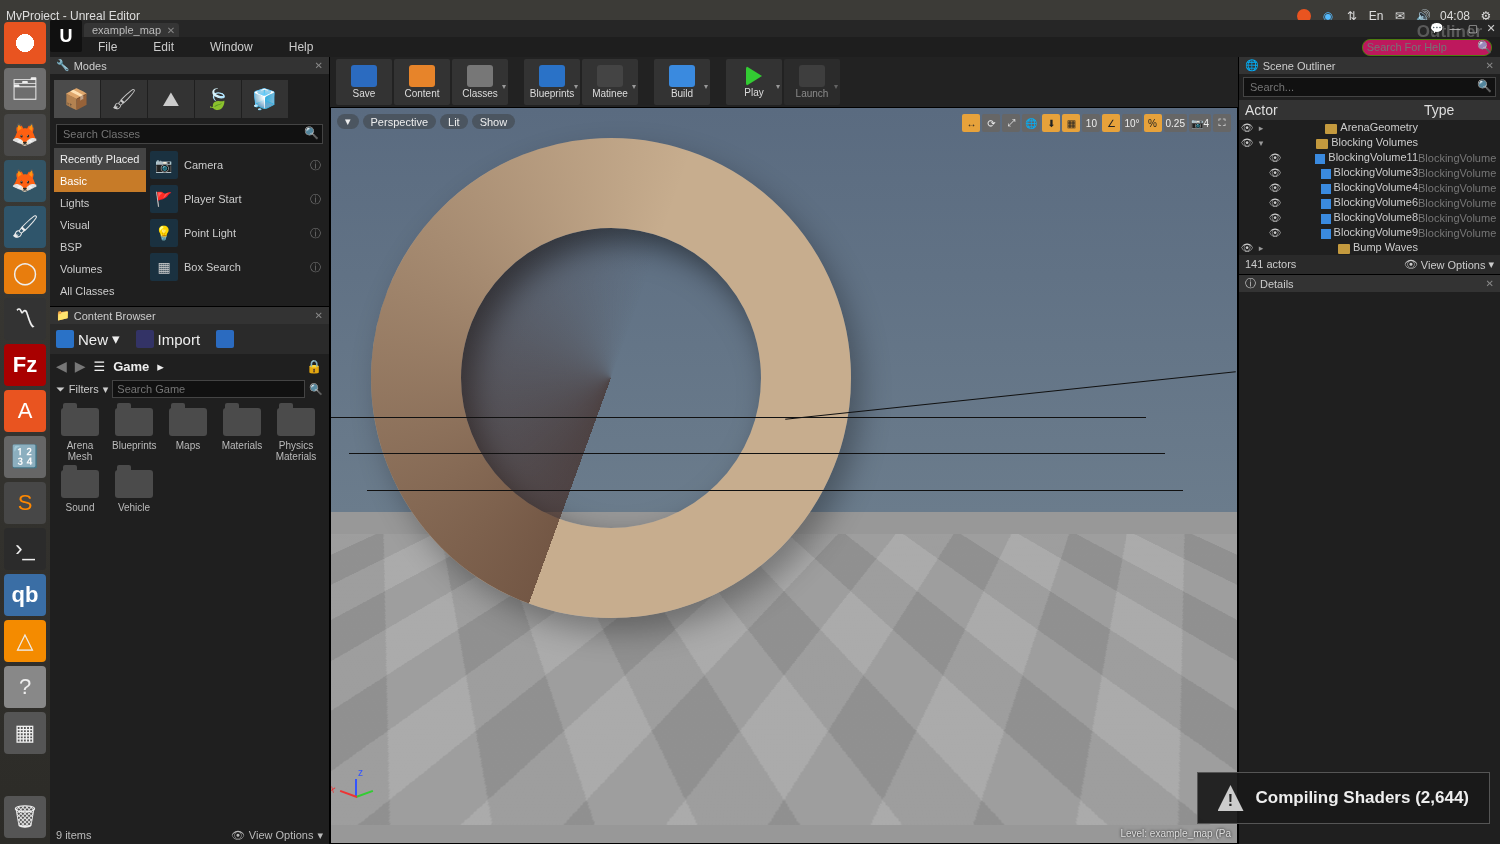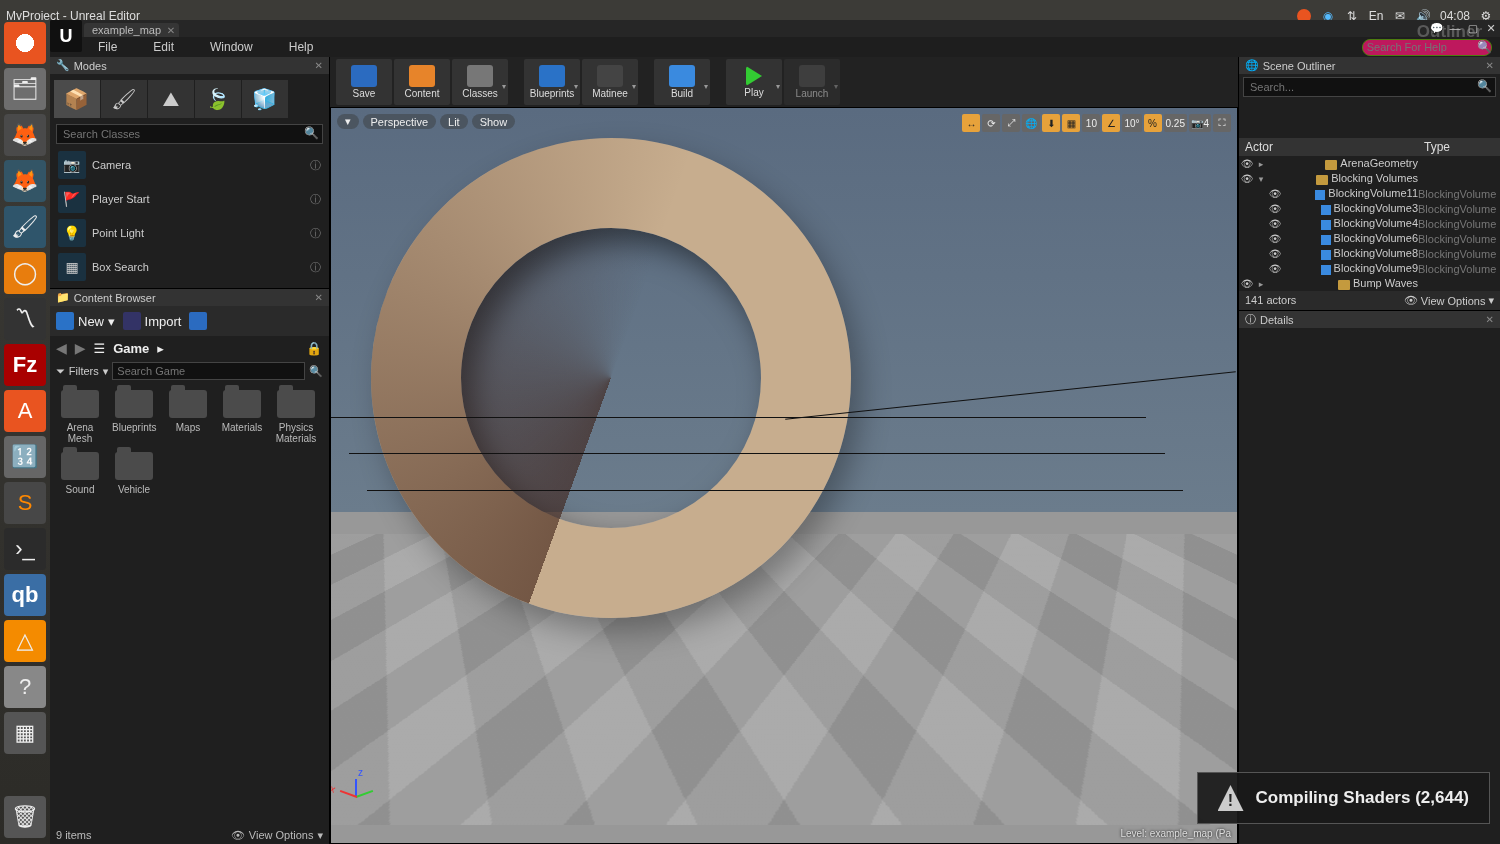--- a/index.html
+++ b/index.html
@@ -73,21 +73,21 @@
 .cat-item { padding:5px 6px; color:#ccc; }
 .cat-item.header { background:#444; color:#eee; }
 .cat-item.active { background:#c77b28; color:#fff; }
 .asset-list { flex:1; }
 .asset-row { display:flex; align-items:center; gap:6px; height:34px; padding:0 4px; font-size:11px; color:#ccc; }
 .asset-row .thumb { width:28px; height:28px; background:#1a3140; border-radius:2px; display:flex; align-items:center; justify-content:center; font-size:14px; }
 .asset-row .info { margin-left:auto; color:#777; font-size:11px; }
 
 
 .content-browser { flex:1; display:flex; flex-direction:column; border-top:1px solid #000; }
-.cb-toolbar { height:30px; background:#2a2a2a; display:flex; align-items:center; gap:8px; padding:0 6px; font-size:13px; color:#eee; }
+.cb-toolbar { height:30px; background:#2a2a2a; display:flex; align-items:center; gap:16px; padding:0 6px; font-size:15px; color:#eee; }
 .cb-btn { display:flex; align-items:center; gap:4px; }
 .cb-btn .ico { width:18px; height:18px; background:#2a72c7; border-radius:2px; }
 .cb-path { height:24px; background:#1f1f1f; display:flex; align-items:center; gap:8px; padding:0 6px; font-size:13px; color:#eee; }
 .cb-arrow { color:#777; font-size:14px; }
 .cb-filter { height:22px; display:flex; align-items:center; gap:4px; padding:0 6px; font-size:11px; }
 .cb-filter input { flex:1; height:18px; background:#111; border:1px solid #444; color:#ccc; font-size:11px; padding:0 4px; }
 .folder-grid { flex:1; display:flex; flex-wrap:wrap; align-content:flex-start; gap:8px 10px; padding:8px; font-size:10px; }
 .folder-item { width:44px; text-align:center; color:#bbb; }
 .folder-icon { width:38px; height:28px; background:#4b4b4b; border-radius:3px; margin:0 auto 4px; position:relative; }
 .folder-icon:before { content:""; position:absolute; top:-5px; left:2px; width:14px; height:6px; background:#4b4b4b; border-radius:2px 2px 0 0; }
@@ -121,21 +121,21 @@
 .vp-chip.grey { background:#666; color:#eee; }
 .axis { position:absolute; left:8px; bottom:30px; width:34px; height:34px; }
 .axis .z{position:absolute;left:16px;top:0;width:2px;height:18px;background:#35f;} .axis .z:after{content:"z";position:absolute;top:-12px;left:3px;color:#35f;font-size:10px;}
 .axis .y{position:absolute;left:17px;top:17px;width:18px;height:2px;background:#3c3;transform:rotate(-20deg);transform-origin:left;} 
 .axis .x{position:absolute;left:0;top:17px;width:18px;height:2px;background:#e33;transform:rotate(20deg);transform-origin:right;} .axis .x:after{content:"x";position:absolute;left:-10px;top:-4px;color:#e33;font-size:10px;}
 .vp-status-br { position:absolute; right:6px; bottom:4px; font-size:10px; color:#ddd; text-shadow:0 0 3px #000; }
 
 
 .right-col { width:262px; display:flex; flex-direction:column; background:#1f1f1f; border-left:1px solid #000; }
 .outliner { display:flex; flex-direction:column; }
-.outliner-header { display:flex; font-size:12px; background:#333; color:#ddd;margin-top:38px; }
+.outliner-header { display:flex; font-size:14px; background:#333; color:#ddd; }
 .outliner-header div { padding:2px 6px; }
 .col-actor { flex:1; }
 .col-type { width:82px; }
 .tree { font-size:11px; }
 .tree-row { display:flex; align-items:center; height:15px; color:#ccc; }
 .eye { width:16px; text-align:center; color:#ccc; font-size:10px; }
 .tw { width:12px; text-align:center; color:#999; font-size:9px; }
 .tree-row .lbl { flex:1; white-space:nowrap; overflow:hidden;text-align:right; }
 .tree-row .typ { width:82px; color:#777; } .indent2 { padding-left:28px; }
 .fold-ic { width:12px; height:10px; background:#c49a3e; display:inline-block; margin-right:3px; vertical-align:middle; border-radius:1px; }
@@ -233,20 +233,29 @@
           <div class="mode-btn">🖌</div>
           <div class="mode-btn">⛰</div>
           <div class="mode-btn">🍃</div>
           <div class="mode-btn">🧊</div>
         </div>
         <div class="search-row">
           <input placeholder="Search Classes" style="">
           <span class="mag">🔍</span>
         </div>
         <div class="modes-split">
+          <div class="cat-list">
+            <div class="cat-item header">Recently Placed</div>
+            <div class="cat-item active">Basic</div>
+            <div class="cat-item">Lights</div>
+            <div class="cat-item">Visual</div>
+            <div class="cat-item">BSP</div>
+            <div class="cat-item">Volumes</div>
+            <div class="cat-item">All Classes</div>
+          </div>
           <div class="asset-list">
             <div class="asset-row">
                 <span class="thumb">📷</span>
                 <span>Camera</span>
                 <span class="info">ⓘ</span>
               </div>
             <div class="asset-row">
                 <span class="thumb">🚩</span>
                 <span>Player Start</span>
                 <span class="info">ⓘ</span>

